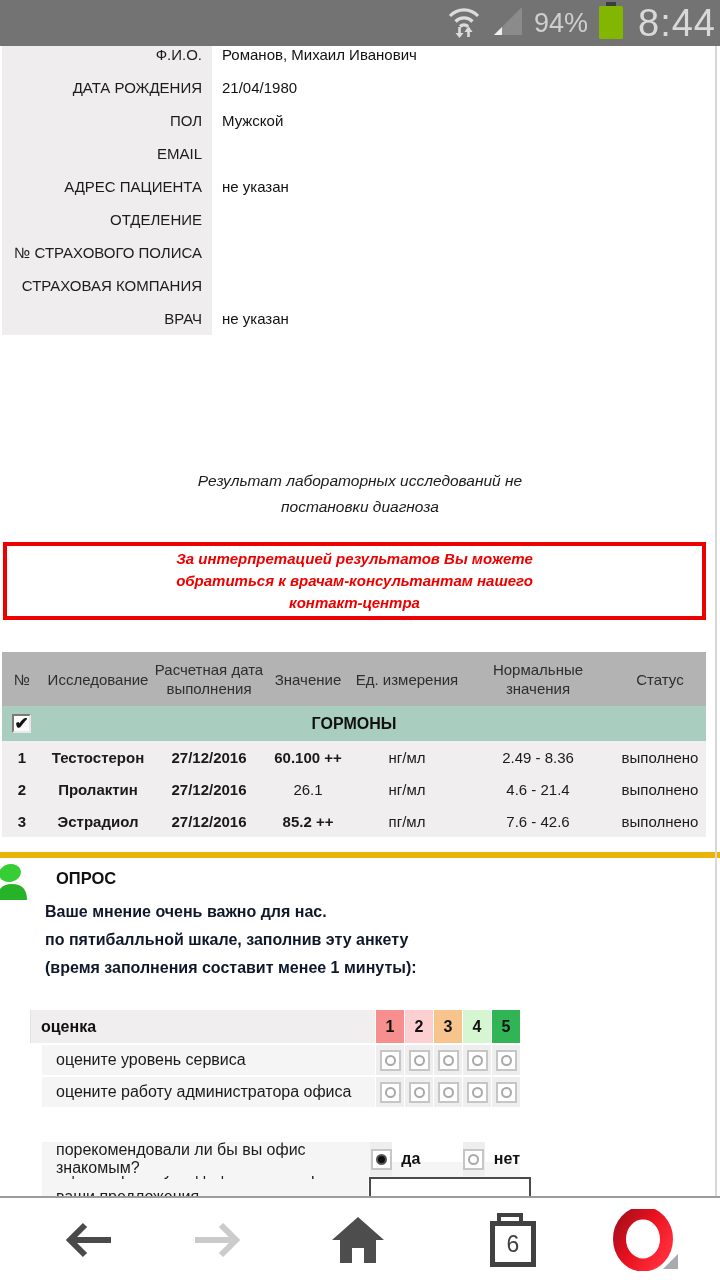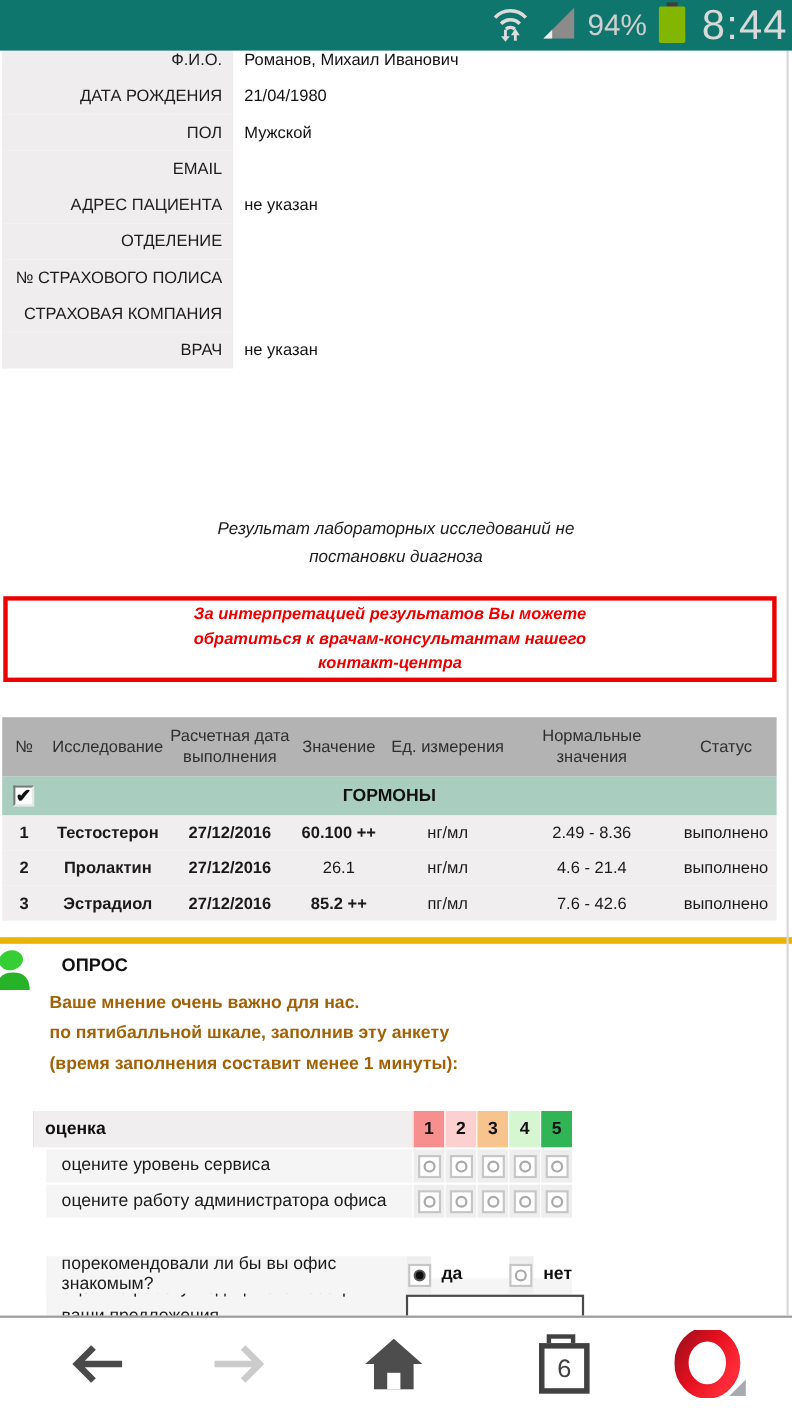--- a/index.html
+++ b/index.html
@@ -4,21 +4,21 @@
 <style>
   html,body{margin:0;padding:0;background:#888;}
   *{box-sizing:border-box;}
   .screen{
     position:relative;width:720px;height:1280px;margin:0 auto;
     background:#fff;overflow:hidden;
     font-family:"Liberation Sans", sans-serif;color:#1a1a1a;
   }
   
   .statusbar{
-    position:absolute;top:0;left:0;width:720px;height:46px;background:#0f766e;
+    position:absolute;top:0;left:0;width:720px;height:46px;background:#737373;
     display:flex;align-items:center;justify-content:flex-end;gap:10px;
     padding-right:4px;z-index:20;
   }
   .sb-pct{font-size:27px;color:#cfcfcf;}
   .sb-time{font-size:38px;color:#d9d9d9;margin-left:4px;letter-spacing:1px;}
   
   .page-edge{position:absolute;left:715px;top:46px;width:2px;height:1150px;background:#d8d8d8;}
   
   .patient{position:absolute;top:38px;left:2px;width:716px;}
   .p-row{display:flex;height:33px;align-items:center;}
@@ -58,21 +58,21 @@
   .c-val{width:88px;}
   .c-unit{width:110px;}
   .c-norm{width:152px;}
   .c-stat{width:92px;}
   .r-row .c-num,.r-row .c-test,.r-row .c-date{font-weight:bold;}
   .bold{font-weight:bold;}
   
   .survey-head{position:absolute;top:852px;left:0;width:720px;height:44px;border-top:6px solid #eab308;}
   .survey-icon{position:absolute;left:-7px;top:4px;}
   .survey-title{position:absolute;left:56px;top:11px;font-weight:bold;font-size:16.5px;color:#111;}
-  .survey-intro{position:absolute;top:898px;left:45px;width:640px;font-weight:bold;font-size:16px;line-height:28px;color:#a16207;}
+  .survey-intro{position:absolute;top:898px;left:45px;width:640px;font-weight:bold;font-size:16px;line-height:28px;color:#0f172a;}
   .rate-header{position:absolute;top:1010px;left:30px;width:490px;height:33px;display:flex;border-left:1px solid #e2e2e2;}
   .rate-header .rh-label{flex:1;background:#f0eeee;display:flex;align-items:center;padding-left:10px;font-weight:bold;font-size:16px;color:#111;}
   .scale-cell{width:29px;border-left:1px solid #fff;display:flex;align-items:center;justify-content:center;font-weight:bold;font-size:16px;color:#111;}
   .q-row{position:absolute;left:42px;width:478px;height:30px;display:flex;}
   .q-row .q-label{flex:1;background:#f6f5f5;display:flex;align-items:center;padding-left:14px;font-size:16px;color:#1a1a1a;}
   .radio-cell{width:29px;border-left:1px solid #fff;background:#efeeee;display:flex;align-items:center;justify-content:center;}
   .radio{width:21px;height:21px;background:#fff;border:2px solid #c6c6c6;display:flex;align-items:center;justify-content:center;}
   .radio .dot{width:11px;height:11px;border-radius:50%;border:2px solid #a9a9a9;background:#fff;}
   .radio.sel .dot{background:#0d0d0d;border-color:#555;}
   .rec-row{position:absolute;top:1142px;left:42px;width:478px;height:34px;display:flex;align-items:stretch;}

